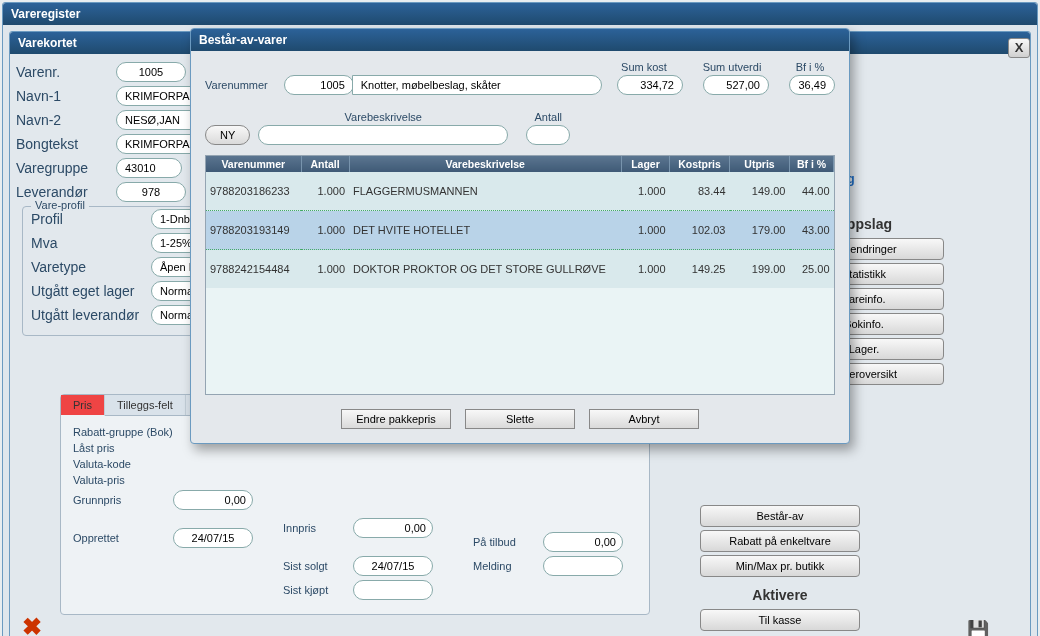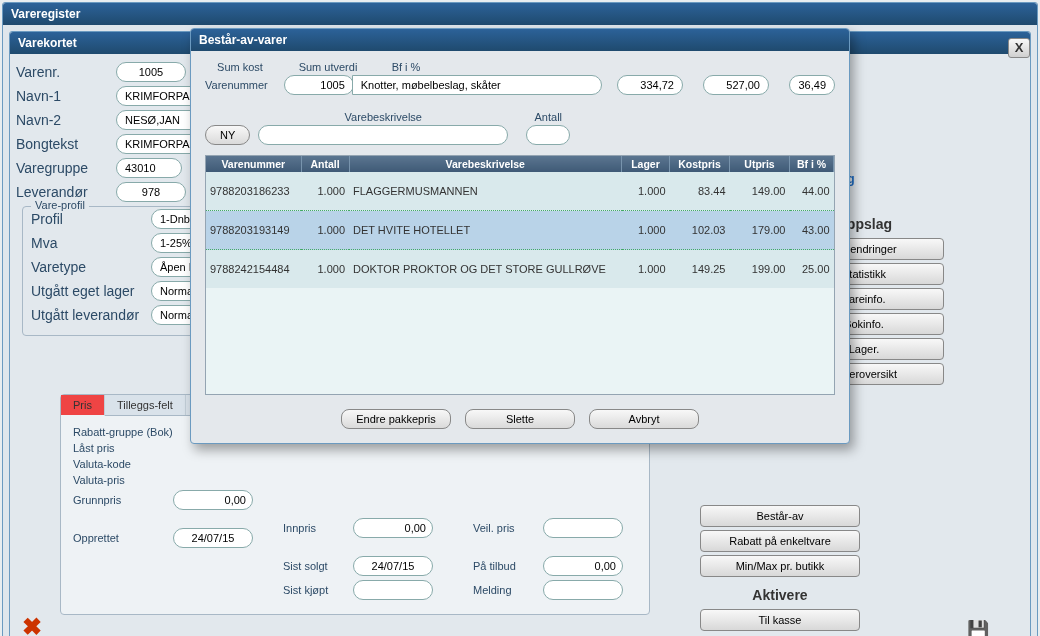--- a/index.html
+++ b/index.html
@@ -41,21 +41,21 @@
 
   
   .modal { position: absolute; top: 28px; left: 190px; width: 660px; background: #e4e8ec; border: 1px solid #6b9ac0; border-radius: 4px; box-shadow: 4px 6px 12px rgba(0,0,0,0.35); z-index: 10; }
   .modal-header { background: linear-gradient(#2c6299, #1f4a6e); color: #fff; font-weight: bold; padding: 4px 8px; font-size: 12px; border-radius: 3px 3px 0 0; }
   .modal-body { padding: 10px 14px 14px 14px; }
   .m-top { display: flex; align-items: center; margin-bottom: 16px; }
   .m-label { color: #2c4a66; font-size: 11px; margin-right: 16px; }
   .m-input { border: 1px solid #8aa; border-radius: 10px; padding: 2px 8px; height: 20px; font-size: 11px; }
   .m-input.num { text-align: right; }
   .m-sum-col { text-align: center; font-size: 11px; color: #2c4a66; }
-  .m-btn { border: 1px solid #888; border-radius: 8px; padding: 3px 14px; background: linear-gradient(#f8f8f8,#dadada); font-size: 11px; cursor: pointer; }
+  .m-btn { border: 1px solid #888; border-radius: 0; padding: 3px 14px; background: linear-gradient(#f8f8f8,#dadada); font-size: 11px; cursor: pointer; }
 
   .m-grid { border: 1px solid #94a4b2; background: #eaf4f5; height: 240px; margin-top: 10px; overflow: hidden; }
   .m-grid table { width: 100%; border-collapse: collapse; font-size: 11px; }
   .m-grid th { background: linear-gradient(#5b7590,#3f5a76); color: #fff; font-weight: bold; padding: 2px 4px; border-right: 1px solid #7894ad; text-align: center; font-size: 10.5px; }
   .m-grid td { padding: 13px 4px; border-bottom: 0; }
   .m-grid tr.alt td { background: #d9e9ec; }
   .m-grid tr.sel td { background: #b9d3e8; border-top: 1px dotted #4a6; border-bottom: 1px dotted #4a6; }
   .m-grid td.r { text-align: right; }
   .m-bottom { display: flex; justify-content: center; gap: 14px; margin-top: 14px; }
 </style>
@@ -177,24 +177,20 @@
               <span class="tc-label" style="width:70px">Sist solgt</span>
             <input class="tc-input" style="text-align: center;" value="24/07/15">
             </div>
           <div class="tc-row">
               <span class="tc-label" style="width:70px">Sist kjøpt</span>
             <input class="tc-input" style="">
             </div>
         </div>
         <div>
           <div style="height:92px"></div>
-          <div class="tc-row">
-              <span class="tc-label" style="width:70px">Veil. pris</span>
-            <input class="tc-input" style="">
-            </div>
           <div style="height:14px"></div>
           <div class="tc-row">
               <span class="tc-label" style="width:70px">På tilbud</span>
             <input class="tc-input" value="0,00" style="">
             </div>
           <div class="tc-row">
               <span class="tc-label" style="width:70px">Melding</span>
             <input class="tc-input" style="">
             </div>
         </div>
@@ -213,21 +209,21 @@
     <span class="save-icon">💾</span>
   </div>
 </div>
 
 <div class="close-x">X</div>
 
 <div class="modal">
   <div class="modal-header">Består-av-varer</div>
   <div class="modal-body">
 
-    <div style="display:flex; gap:18px; min-height:14px;">
+    <div style="display:flex; justify-content:flex-end; gap:18px; min-height:14px;">
       <div class="m-sum-col" style="width:70px">Sum kost</div>
       <div class="m-sum-col" style="width:70px">Sum utverdi</div>
       <div class="m-sum-col" style="width:50px">Bf i %</div>
     </div>
     <div class="m-top">
       <span class="m-label">Varenummer</span>
       <input class="m-input num" style="width: 70px;" value="1005">
       <input class="m-input" style="width: 250px; border-radius: 0px 10px 10px 0px; margin-left: -2px;" value="Knotter, møbelbeslag, skåter">
       <div style="flex:1"></div>
       <input class="m-input num" style="width: 66px;" value="334,72">

